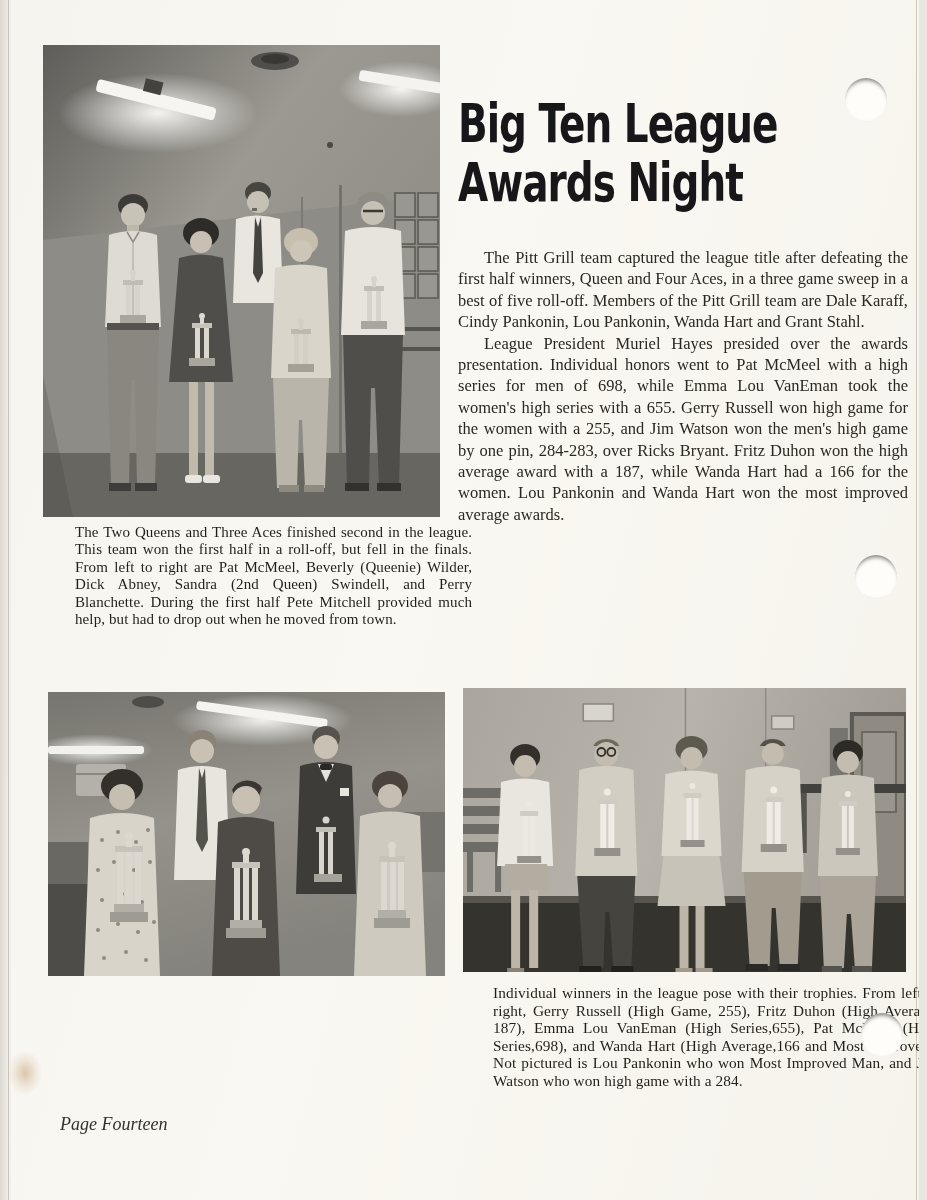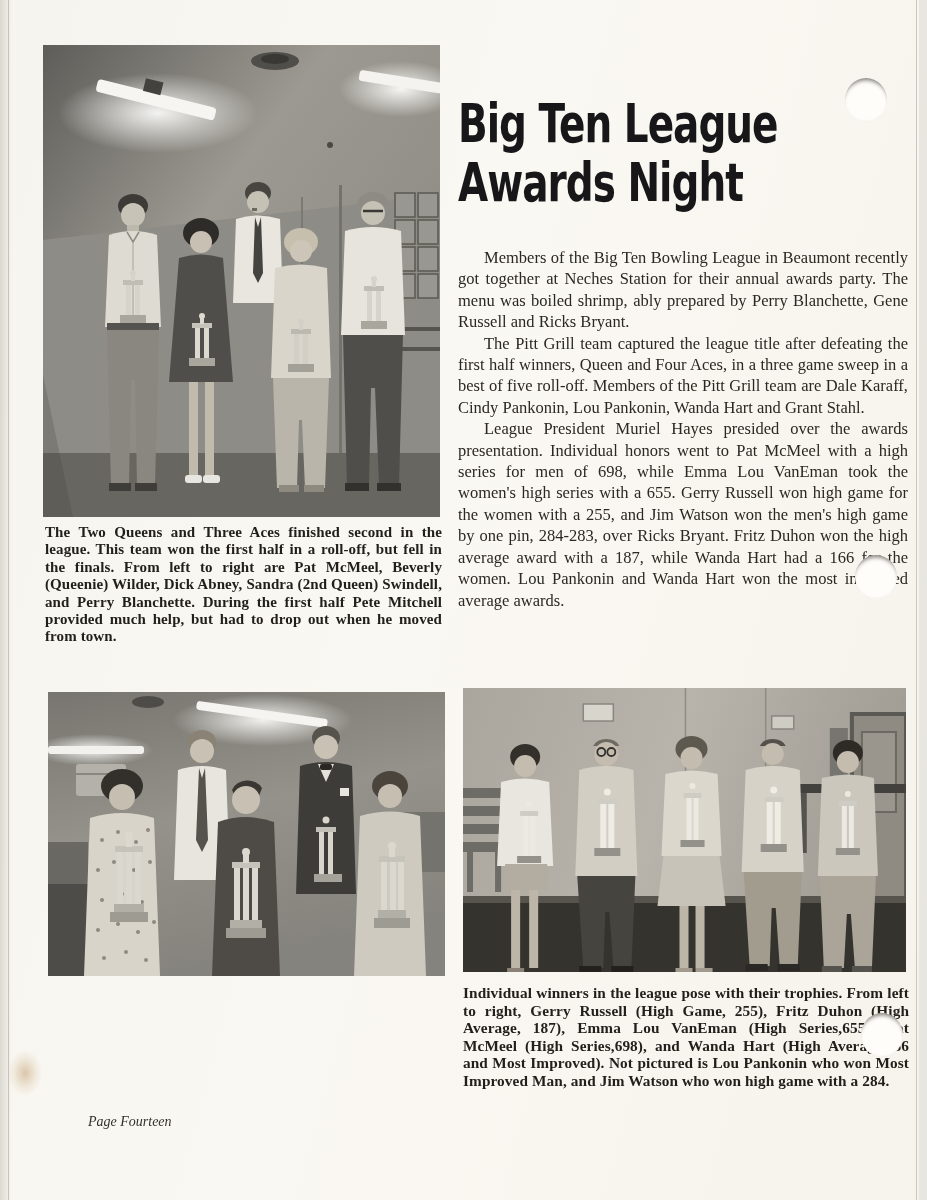--- a/index.html
+++ b/index.html
@@ -31,29 +31,29 @@
     font-family:"DejaVu Sans", sans-serif; font-weight:bold;
     font-size:39px; line-height:44px; letter-spacing:-1px; color:#17171a;
     transform: scaleY(1.36); transform-origin: 0 0;
   }
   .article {
     position:absolute; left:458px; top:247px; width:450px;
     font-size:16.5px; line-height:21.4px; text-align:justify; color:#2a2822;
   }
   .article p { margin:0; text-indent:26px; }
   .caption {
-    position:absolute; font-weight:bold; text-align:justify;
-    font-size:15px; line-height:17.4px; color:#211f1b; letter-spacing:0.1px;
+    position:absolute; font-weight:normal; text-align:justify;
+    font-size:15px; line-height:17.4px; color:#211f1b; letter-spacing:0.1px;margin-left:30px;
   }
   .cap1 { left:45px;  top:524px; width:397px; }
   .cap2 { left:50px;  top:988px; width:397px; }
   .cap3 { left:463px; top:984px; width:446px; font-size:15.3px; line-height:17.6px; }
   .footer {
     position:absolute; left:60px; top:1114px;
-    font-style:italic; font-size:14px; color:#33312c;margin-left:28px;
+    font-style:italic; font-size:18px; color:#33312c;
   }
   .hole {
     position:absolute; width:42px; height:44px; border-radius:50%;
     background:#fefdfa;
     box-shadow: inset 0 5px 4px -3px rgba(88,86,78,.78), inset 0 -2px 3px -2px rgba(205,203,195,.45);
   }
   .hole1 { left:845px; top:78px; }
   .hole2 { left:855px; top:555px; }
   .hole3 { left:861px; top:1013px; }
   .stain {
@@ -194,21 +194,20 @@
       <polygon points="0,472 0,330 30,472" fill="#44423e" opacity="0.25"></polygon>
     </svg>
   </div>
 
   <div class="title">
     <div>Big Ten League</div>
     <div>Awards Night</div>
   </div>
 
   <div class="article">
-    <p>Members of the Big Ten Bowling League in Beaumont recently got together at Neches Station for their annual awards party. The menu was boiled shrimp, ably prepared by Perry Blanchette, Gene Russell and Ricks Bryant.</p>
     <p>The Pitt Grill team captured the league title after defeating the first half winners, Queen and Four Aces, in a three game sweep in a best of five roll-off. Members of the Pitt Grill team are Dale Karaff, Cindy Pankonin, Lou Pankonin, Wanda Hart and Grant Stahl.</p>
     <p>League President Muriel Hayes presided over the awards presentation. Individual honors went to Pat McMeel with a high series for men of 698, while Emma Lou VanEman took the women's high series with a 655. Gerry Russell won high game for the women with a 255, and Jim Watson won the men's high game by one pin, 284-283, over Ricks Bryant. Fritz Duhon won the high average award with a 187, while Wanda Hart had a 166 for the women. Lou Pankonin and Wanda Hart won the most improved average awards.</p>
   </div>
 
   <div class="caption cap1">The Two Queens and Three Aces finished second in the league. This team won the first half in a roll-off, but fell in the finals. From left to right are Pat McMeel, Beverly (Queenie) Wilder, Dick Abney, Sandra (2nd Queen) Swindell, and Perry Blanchette. During the first half Pete Mitchell provided much help, but had to drop out when he moved from town.</div>
 
   <div class="photo photo2">
     <svg viewBox="0 0 397 284" preserveAspectRatio="none">
       <defs>
         <linearGradient id="g2c" x1="0" y1="0" x2="0.3" y2="1">

